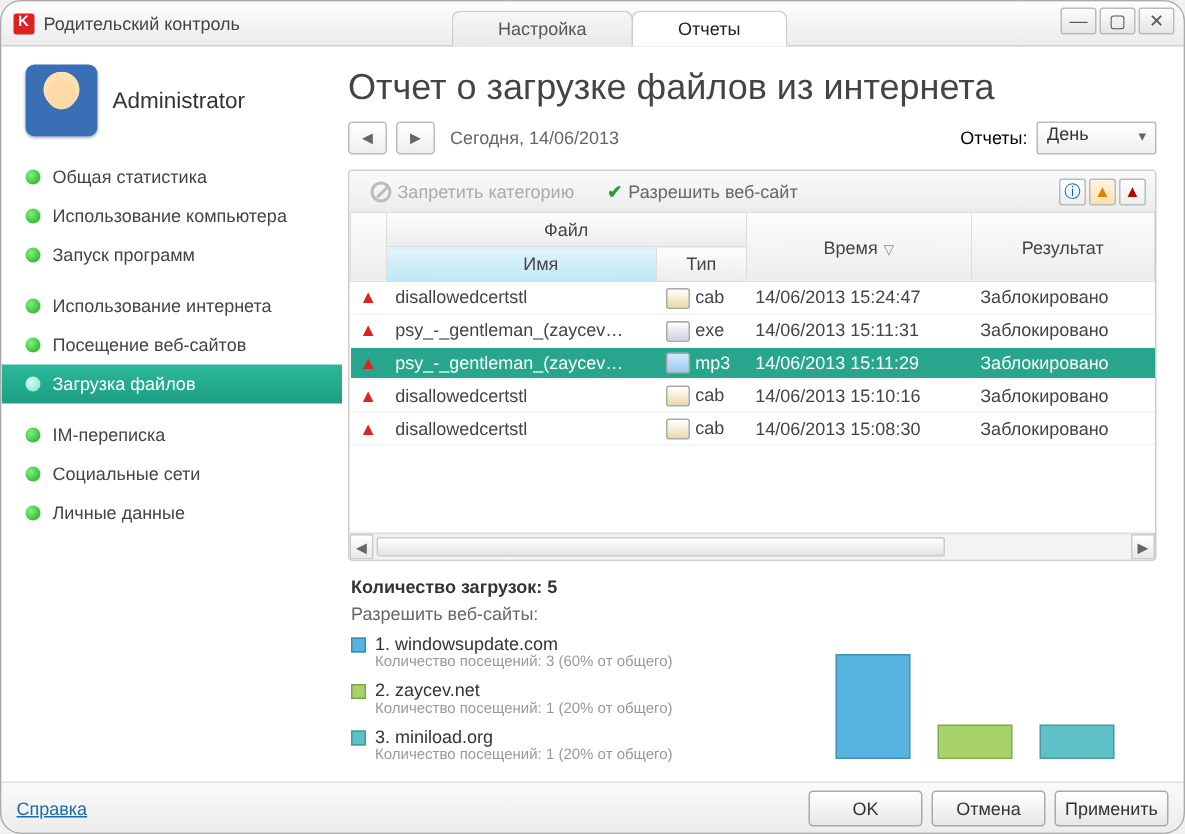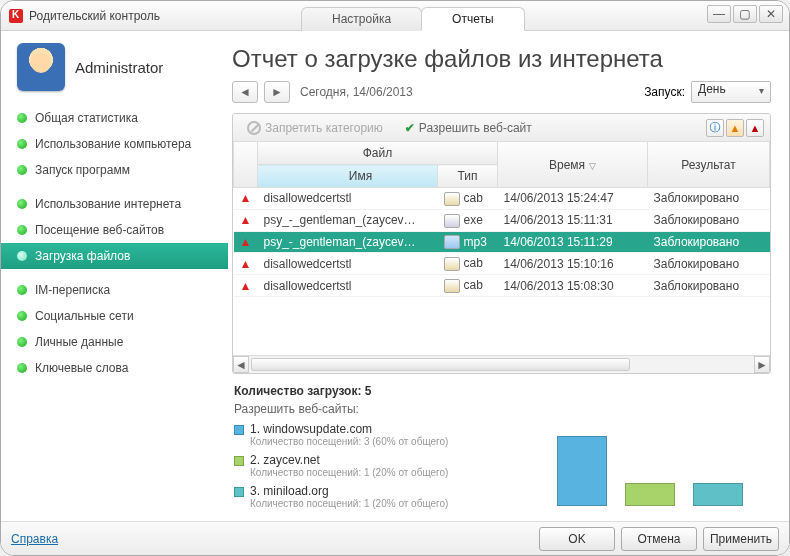--- a/index.html
+++ b/index.html
@@ -150,36 +150,32 @@
             <span>IM-переписка</span>
           </li>
           <li>
             <span class="dot"></span>
             <span>Социальные сети</span>
           </li>
           <li>
             <span class="dot"></span>
             <span>Личные данные</span>
           </li>
-          <li>
-            <span class="dot"></span>
-            <span>Ключевые слова</span>
-          </li>
           <li class="sep"></li>
         </ul>
     </div>
 
     <div class="main">
       <h1 class="page-title">Отчет о загрузке файлов из интернета</h1>
       <div class="date-row">
         <div class="nav-arrow">◄</div>
         <div class="nav-arrow">►</div>
         <span class="date-text">Сегодня, 14/06/2013</span>
         <div class="period-wrap">
-          <span>Запуск:</span>
+          <span>Отчеты:</span>
           <div class="period-select">День</div>
         </div>
       </div>
 
       <div class="panel">
         <div class="toolbar">
           <div class="tool-btn disabled">
             <span class="forbid"></span>
             <span>Запретить категорию</span>
           </div>

